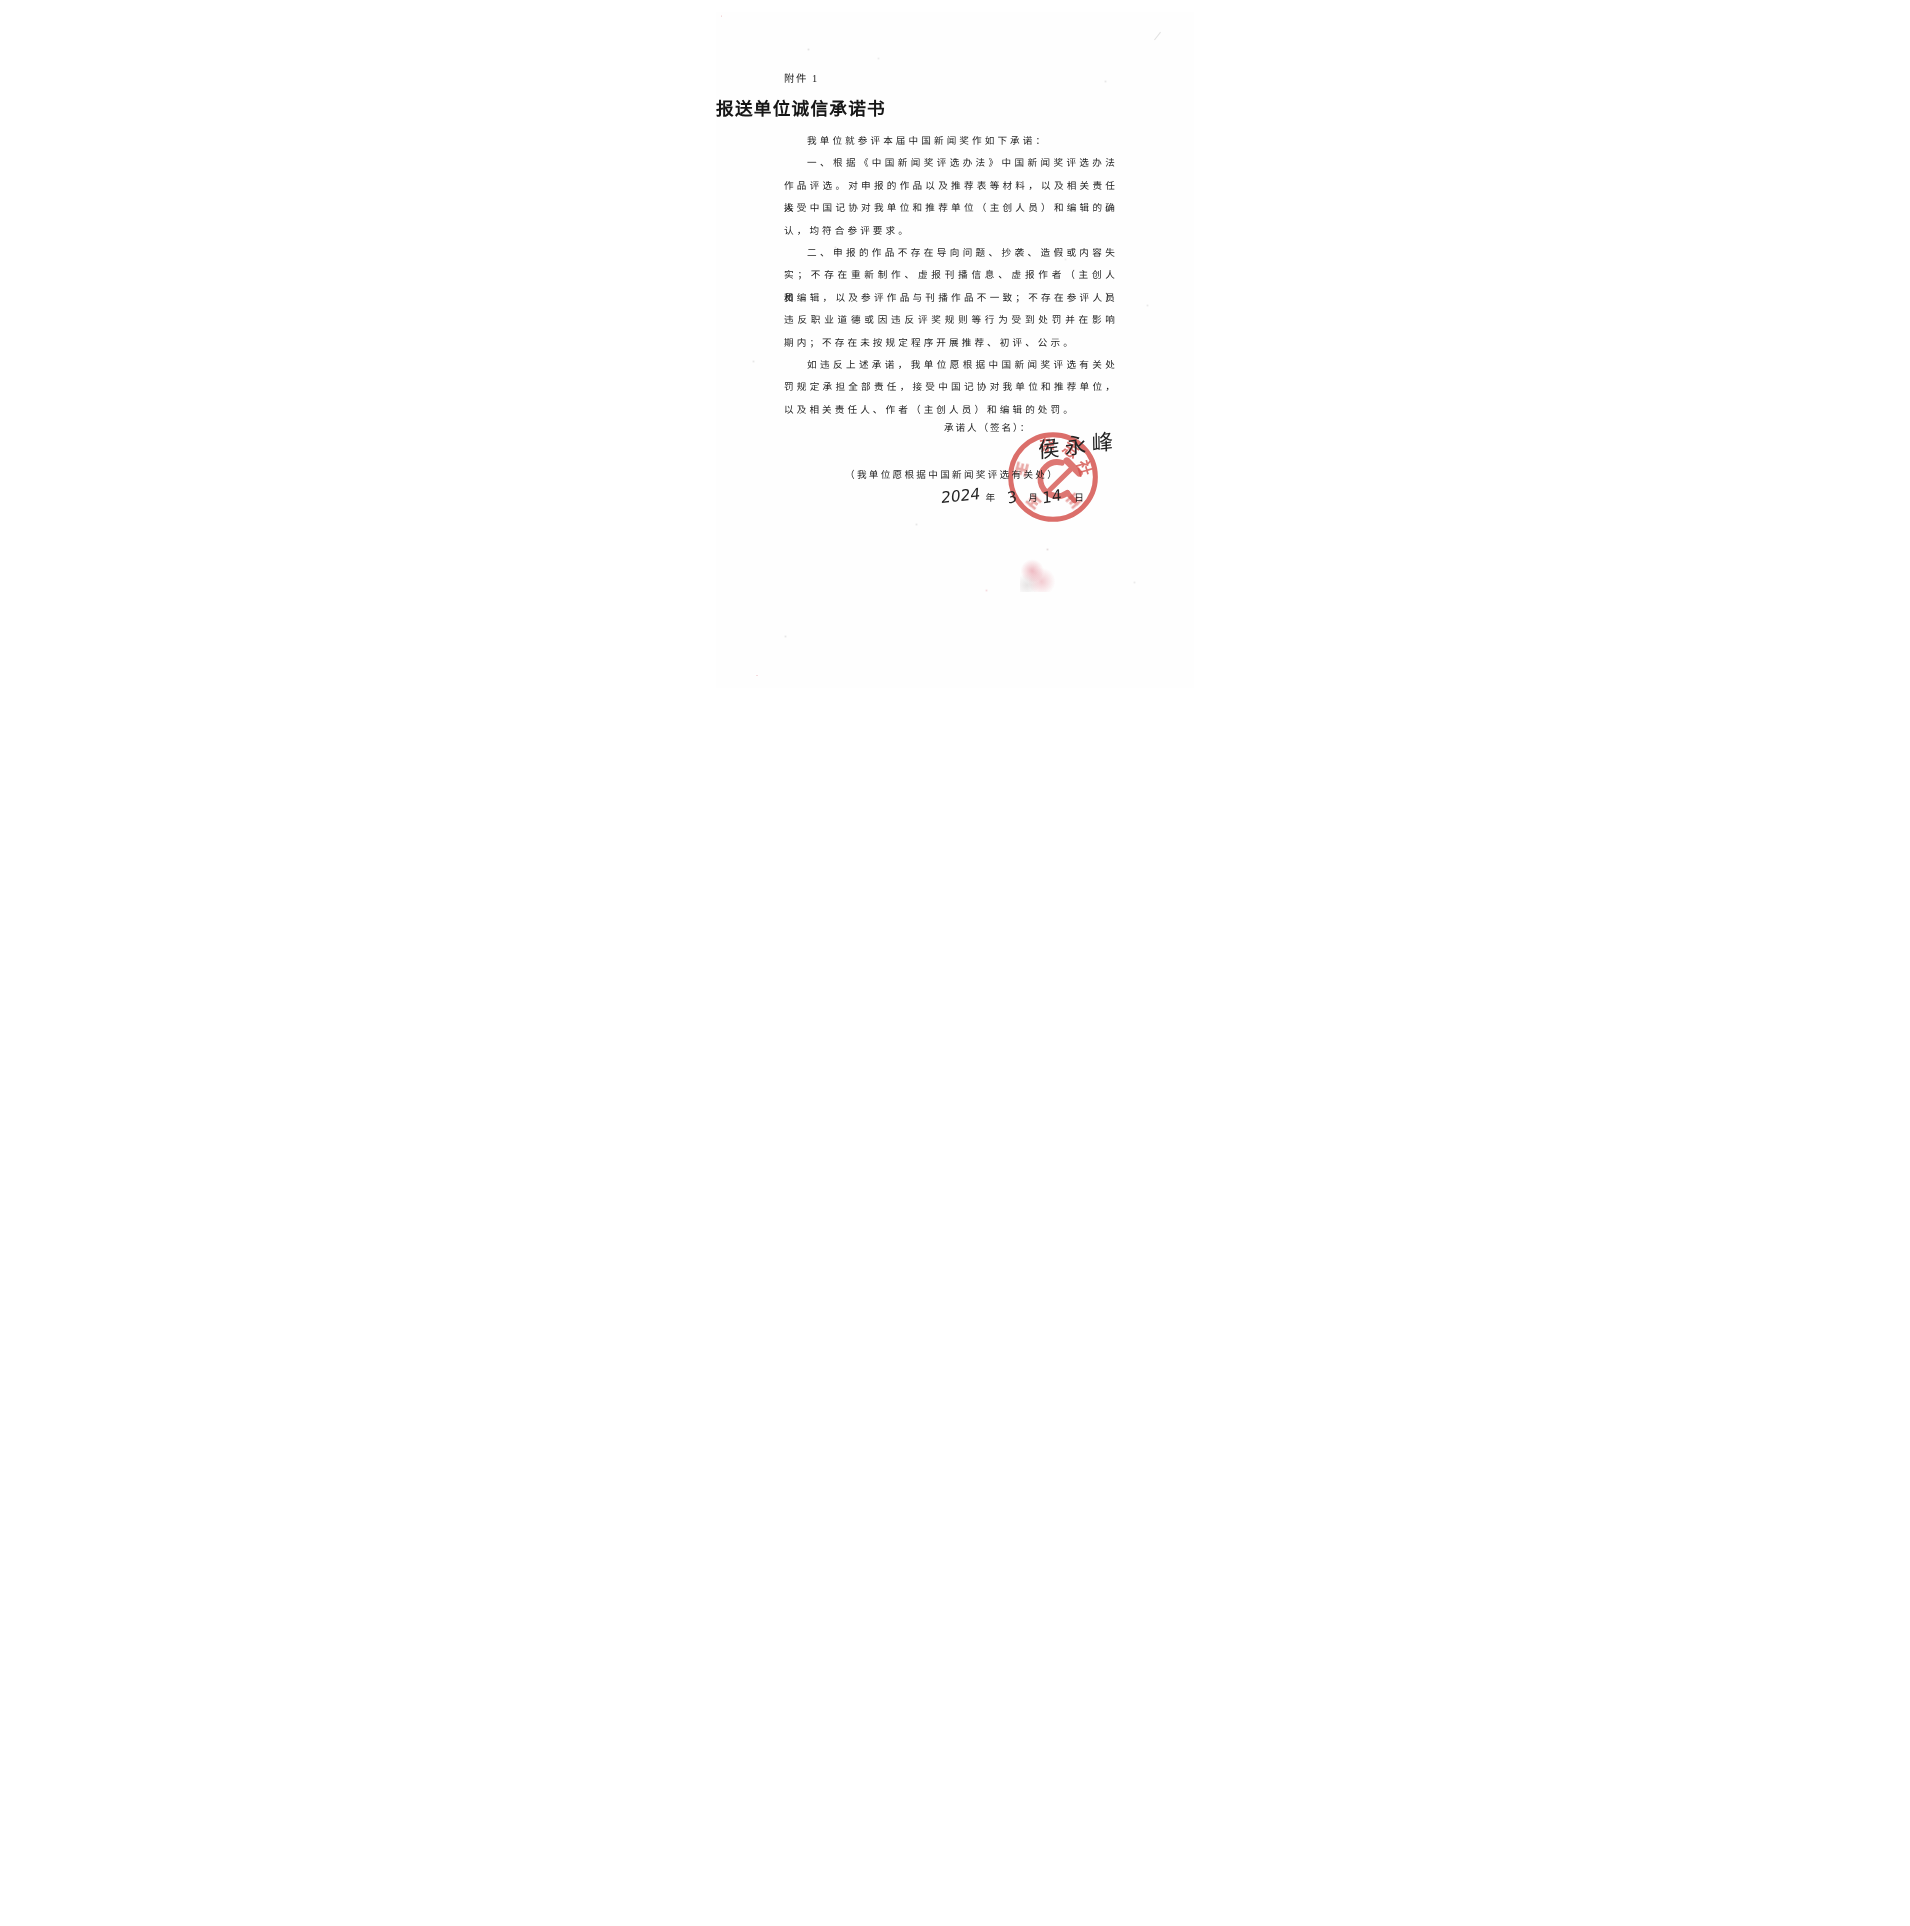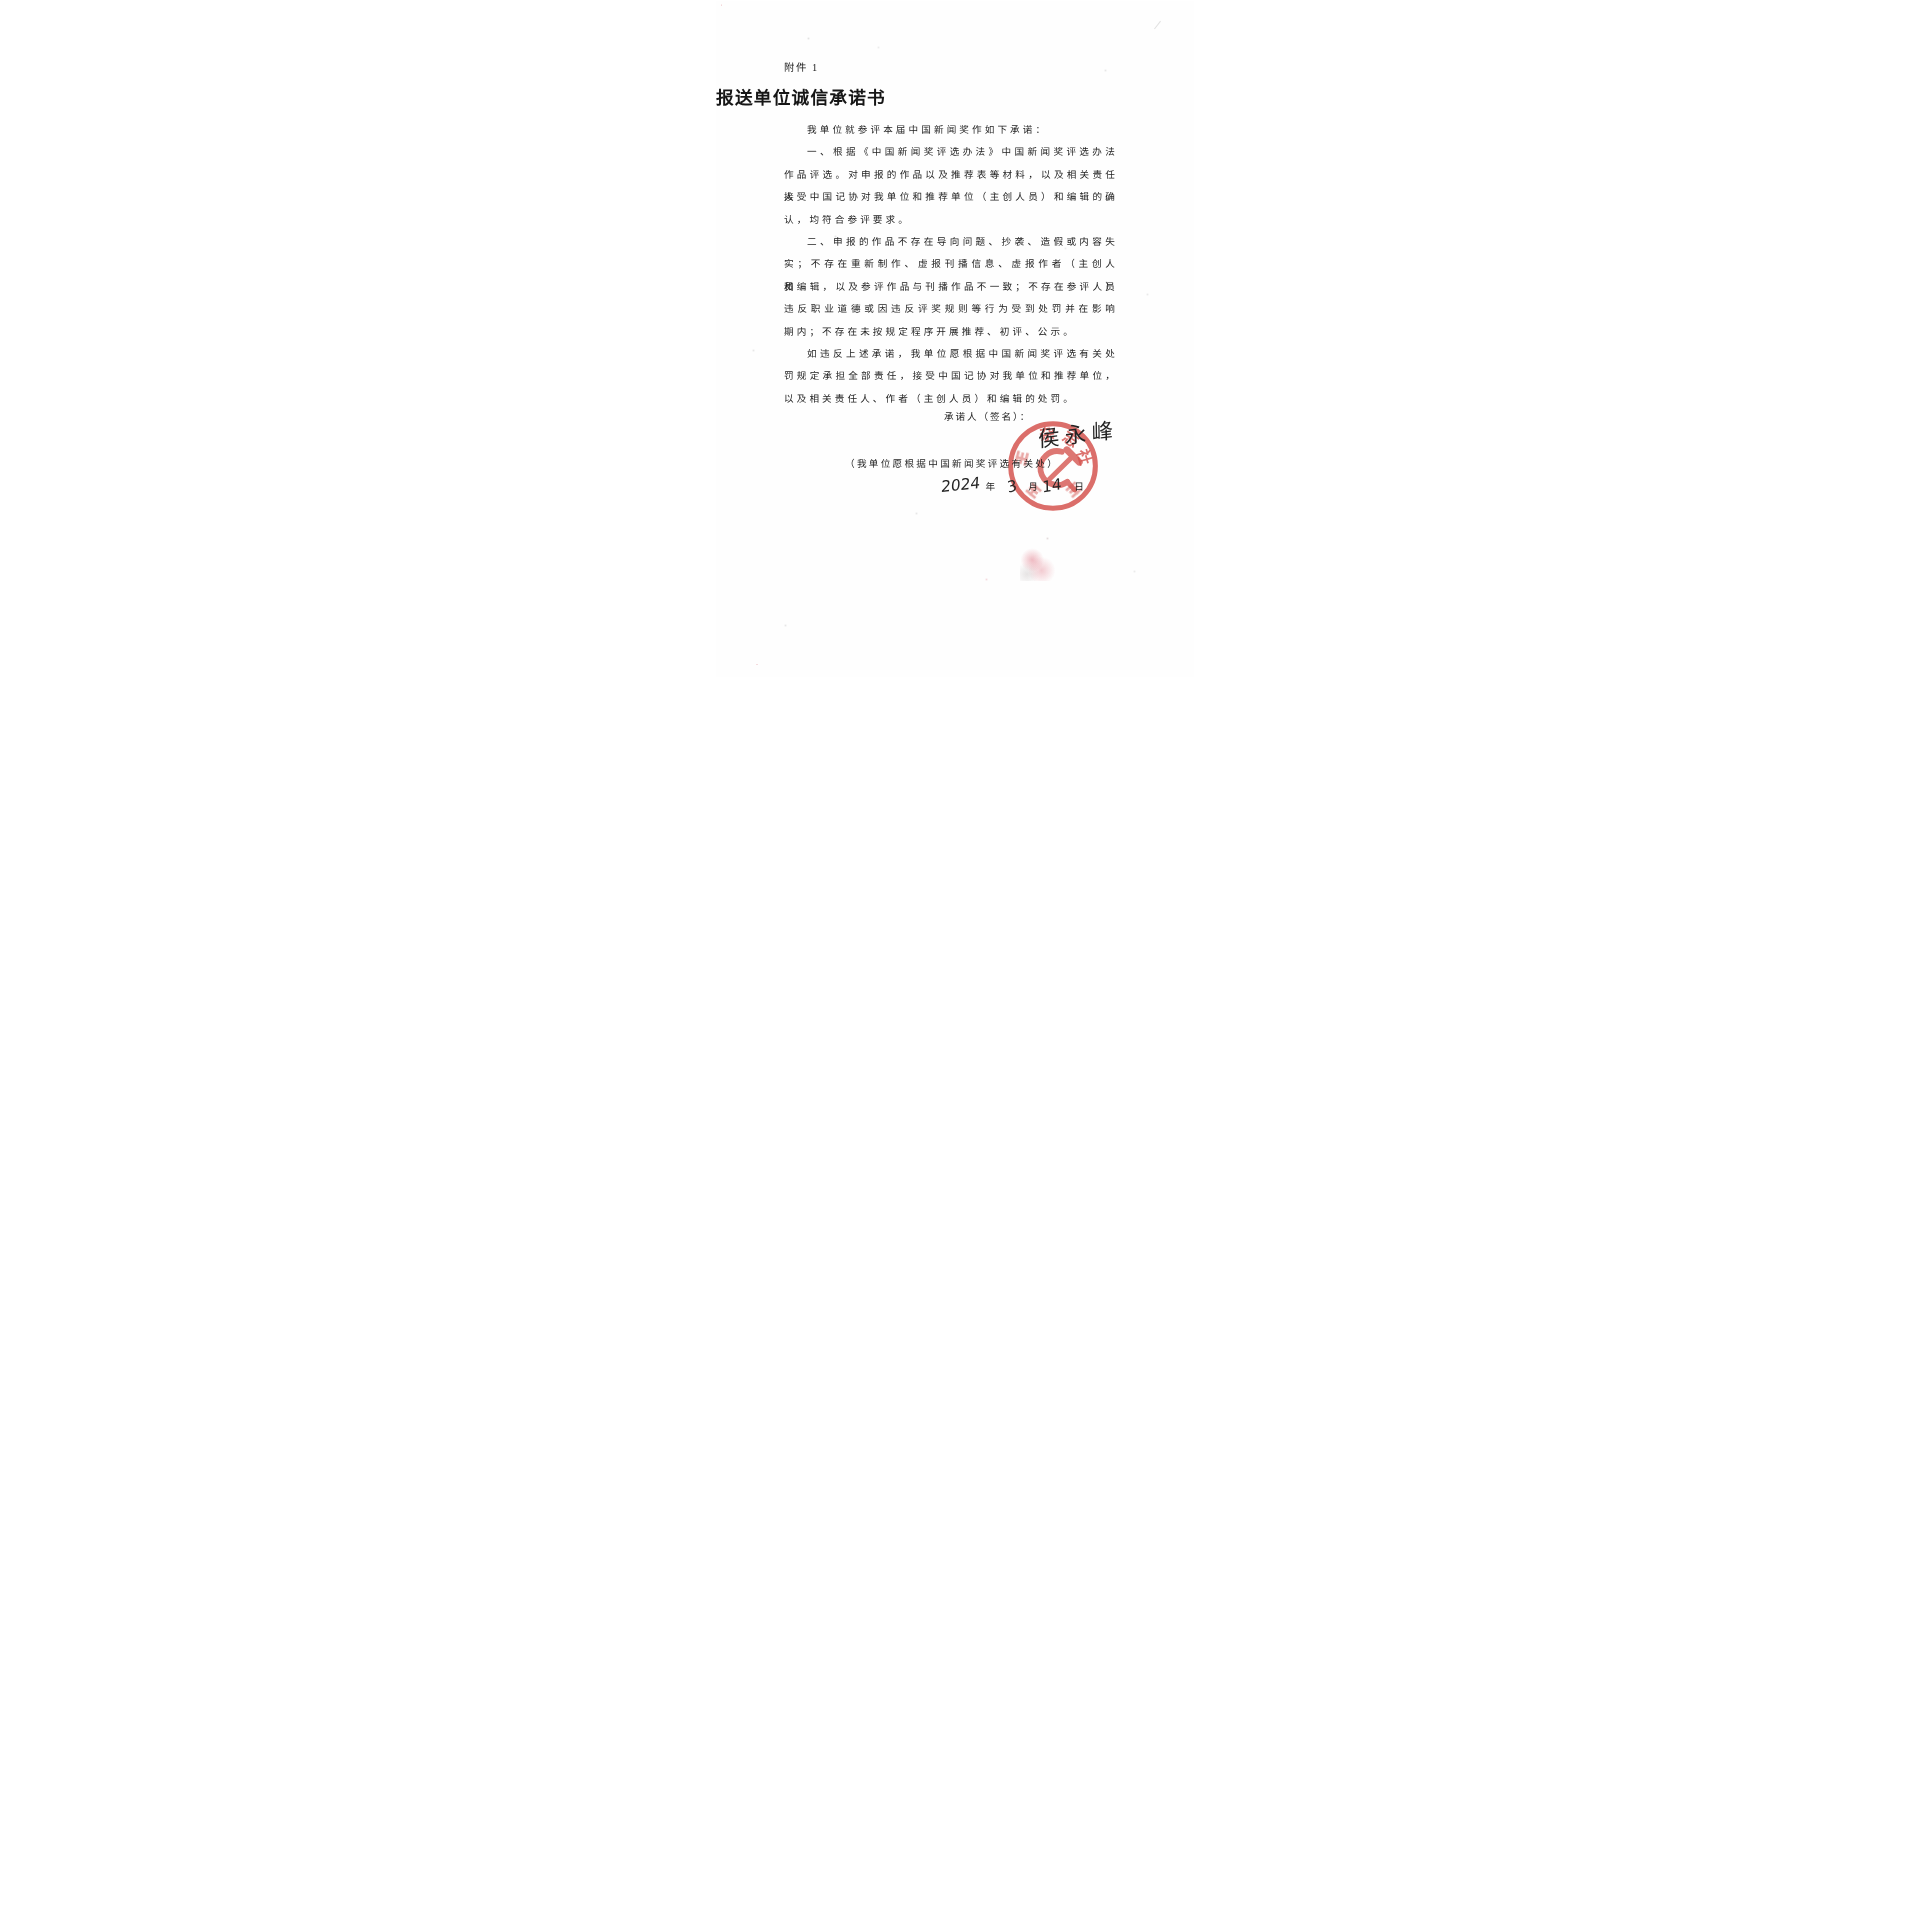--- a/index.html
+++ b/index.html
@@ -5,21 +5,21 @@
   html, body {
     margin: 0;
     padding: 0;
     background: #ffffff;
     font-family: "Liberation Serif", "DejaVu Serif", serif;
   }
   .page {
     position: relative;
     width: 478px;
     height: 676px;
-    margin: 1px auto;
+    margin: 12px auto;
     background: #fefefe;
     overflow: hidden;
     color: #1e1e1e;
   }
   .attachment {
     position: absolute;
     left: 68px;
     top: 58px;
     font-size: 10.4px;
     letter-spacing: 1.5px;

